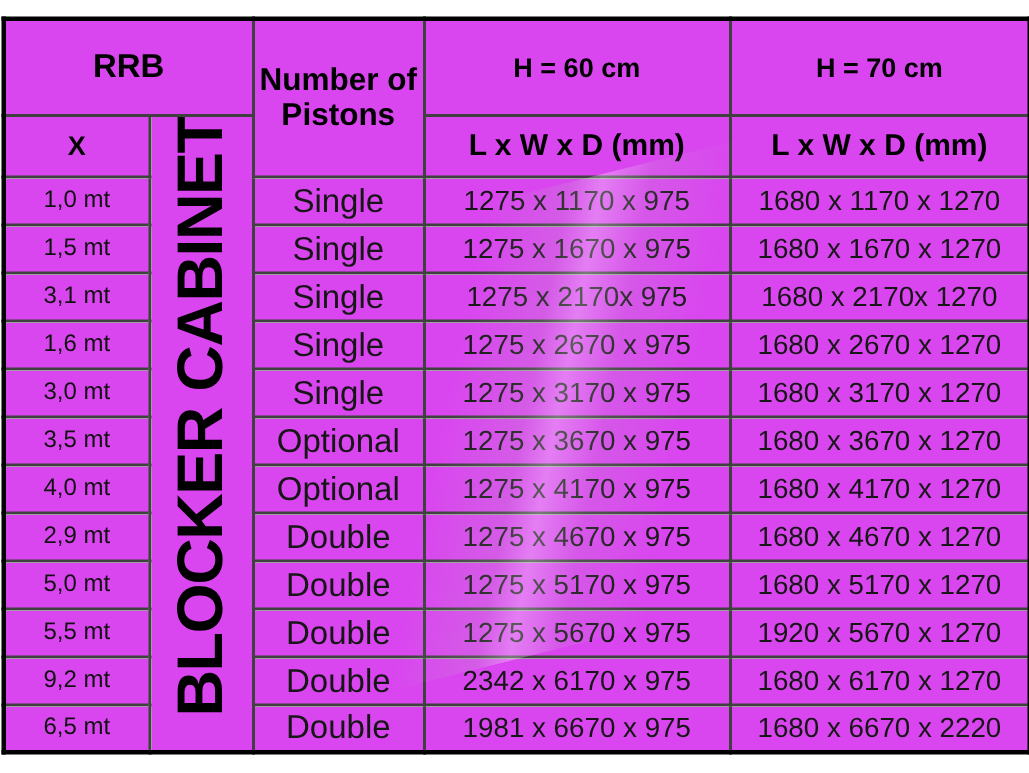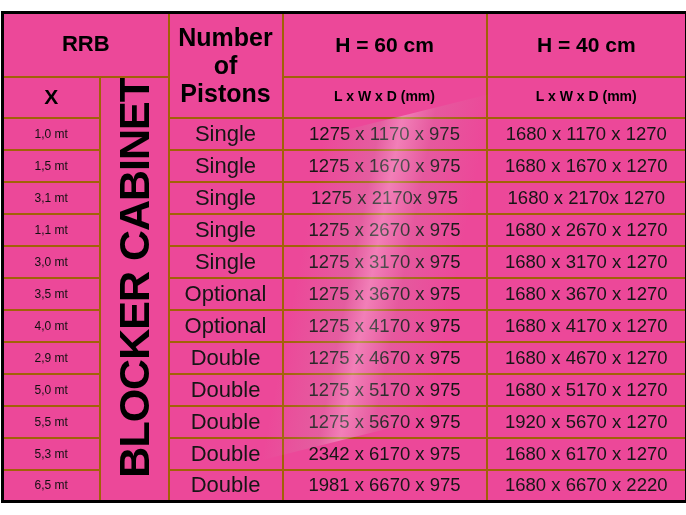--- a/index.html
+++ b/index.html
@@ -21,42 +21,42 @@
     height: 515px;
   }
   table.spec {
     border-collapse: collapse;
     table-layout: fixed;
     width: 684px;
     margin: 11px 0 0 1px;
     border: 3px solid #000000;
   }
   table.spec td {
-    border: 2px solid #a16207;
+    border: 2px solid #404040;
     text-align: center;
     vertical-align: middle;
     padding: 1px;
-    background: #ec4899;
+    background: #d946ef;
     overflow: hidden;
   }
   tr.r1 { height: 64px; }
   tr.r2 { height: 41px; }
   tr.data-row { height: 32px; }
 
   td.hdr {
     font-weight: bold;
-    font-size: 21px;
+    font-size: 18px;
     line-height: 1.12;
   }
   td.hdr-rrb   { font-size: 22px; }
-  td.hdr-pist  { padding: 0 10px; font-size: 25px; }
-  td.hdr-dims  { font-size: 14px; letter-spacing: 0px; }
+  td.hdr-pist  { padding: 0 10px; font-size: 21px; }
+  td.hdr-dims  { font-size: 20px; letter-spacing: 0px; }
 
   td.cell-x {
-    font-size: 12px;
+    font-size: 16px;
     color: #111;
   }
   td.cell-pistons {
     font-size: 22px;
     color: #161616;
   }
   td.cell-dims {
     font-size: 18.5px;
     color: #161616;
   }
@@ -104,21 +104,21 @@
       <col style="width:69px">
       <col style="width:114px">
       <col style="width:204px">
       <col style="width:200px">
     </colgroup>
     <tbody id="spec-body">
       <tr class="r1">
         <td class="hdr hdr-rrb" colspan="2">RRB</td>
         <td class="hdr hdr-pist" rowspan="2">Number of Pistons</td>
         <td class="hdr">H = 60 cm</td>
-        <td class="hdr">H = 40 cm</td>
+        <td class="hdr">H = 70 cm</td>
       </tr>
       <tr class="r2">
         <td class="hdr">X</td>
         <td class="cabinet-cell" rowspan="13">
           <div class="cabinet-text">BLOCKER CABINET</div>
         </td>
         <td class="hdr hdr-dims">L x W x D (mm)</td>
         <td class="hdr hdr-dims">L x W x D (mm)</td>
       </tr>
     <tr class="data-row">
@@ -133,21 +133,21 @@
           <td class="cell-dims">1275 x 1670 x 975</td>
           <td class="cell-dims">1680 x 1670 x 1270</td>
         </tr>
         <tr class="data-row">
           <td class="cell-x">3,1 mt</td>
           <td class="cell-pistons">Single</td>
           <td class="cell-dims">1275 x 2170x 975</td>
           <td class="cell-dims">1680 x 2170x 1270</td>
         </tr>
         <tr class="data-row">
-          <td class="cell-x">1,1 mt</td>
+          <td class="cell-x">1,6 mt</td>
           <td class="cell-pistons">Single</td>
           <td class="cell-dims">1275 x 2670 x 975</td>
           <td class="cell-dims">1680 x 2670 x 1270</td>
         </tr>
         <tr class="data-row">
           <td class="cell-x">3,0 mt</td>
           <td class="cell-pistons">Single</td>
           <td class="cell-dims">1275 x 3170 x 975</td>
           <td class="cell-dims">1680 x 3170 x 1270</td>
         </tr>
@@ -175,21 +175,21 @@
           <td class="cell-dims">1275 x 5170 x 975</td>
           <td class="cell-dims">1680 x 5170 x 1270</td>
         </tr>
         <tr class="data-row">
           <td class="cell-x">5,5 mt</td>
           <td class="cell-pistons">Double</td>
           <td class="cell-dims">1275 x 5670 x 975</td>
           <td class="cell-dims">1920 x 5670 x 1270</td>
         </tr>
         <tr class="data-row">
-          <td class="cell-x">5,3 mt</td>
+          <td class="cell-x">9,2 mt</td>
           <td class="cell-pistons">Double</td>
           <td class="cell-dims">2342 x 6170 x 975</td>
           <td class="cell-dims">1680 x 6170 x 1270</td>
         </tr>
         <tr class="data-row">
           <td class="cell-x">6,5 mt</td>
           <td class="cell-pistons">Double</td>
           <td class="cell-dims">1981 x 6670 x 975</td>
           <td class="cell-dims">1680 x 6670 x 2220</td>
         </tr>

